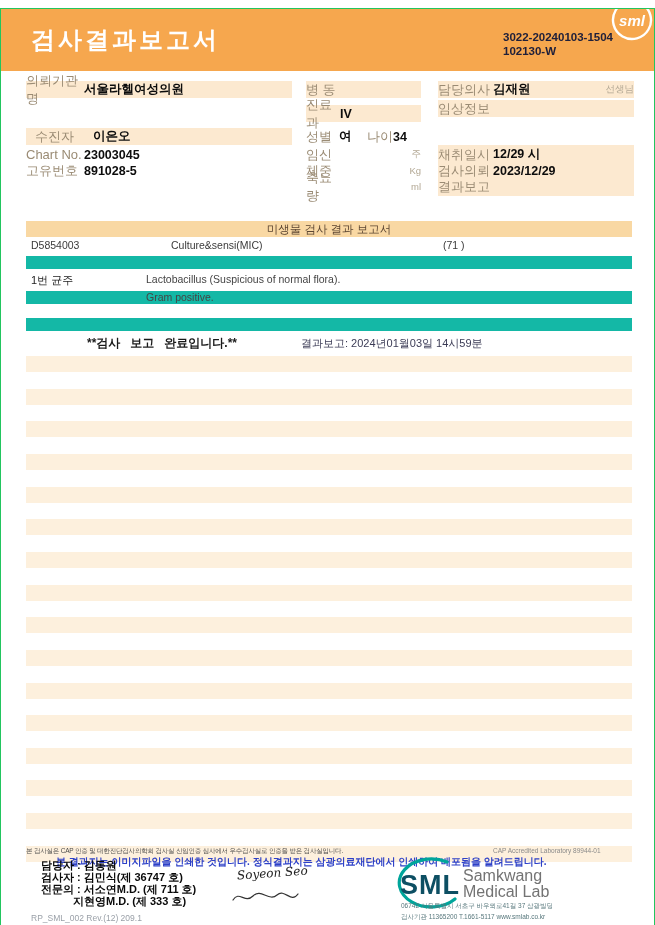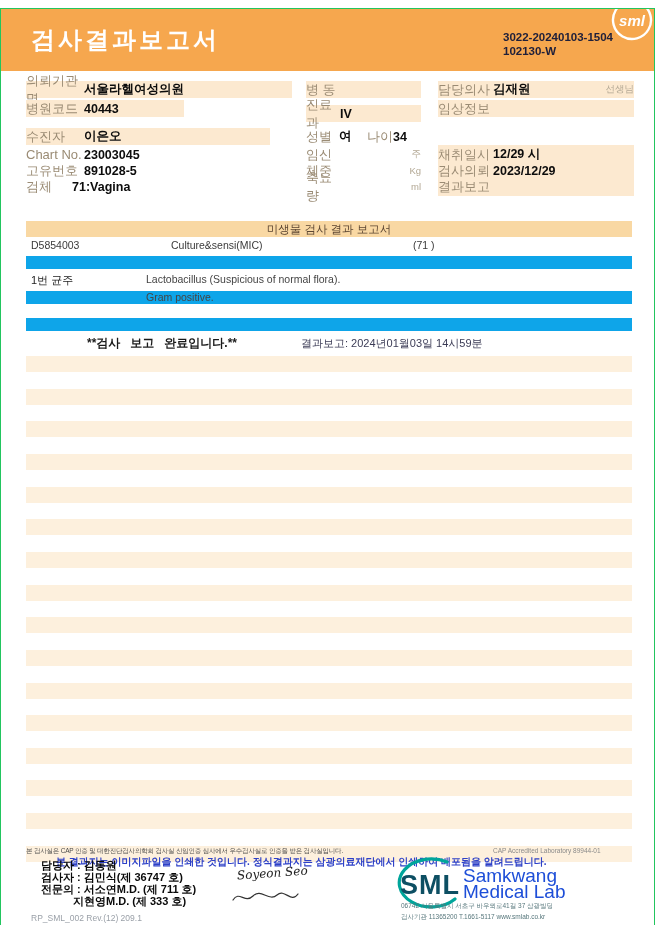--- a/index.html
+++ b/index.html
@@ -20,34 +20,34 @@
   .lbl { font-size:13px; color:#9a8b74; flex:0 0 auto; }
   .val { font-size:12.5px; font-weight:bold; color:#0c0c0c; white-space:pre; }
   .sfx { font-size:9.5px; color:#b3a894; margin-left:auto; }
   .lw58 { width:58px; } .lw46 { width:46px; } .lw34 { width:34px; } .lw55 { width:55px; }
   .bgblock { position:absolute; background:#fce9d0; }
   
   .band { position:absolute; left:25px; top:212px; width:606px; height:16px; background:#f9d8a3;
           display:flex; align-items:center; justify-content:center; font-size:11.5px; color:#5c4632; }
   .trow { position:absolute; left:25px; width:606px; height:16px; font-size:10.5px; color:#3a3a3a; }
   .trow span { position:absolute; top:1px; white-space:pre; }
-  .stripe-thin { position:absolute; left:25px; width:606px; height:13px; background:#0ea5e9; }
+  .stripe-thin { position:absolute; left:25px; width:606px; height:13px; background:#14b8a6; }
   .stripe { position:absolute; left:25px; width:606px; height:16px; background:#fdf0dd; }
   .msg { position:absolute; top:326px; height:17px; }
   
   .accred-ko { position:absolute; left:25px; top:838px; font-size:6.5px; color:#4a4a4a; letter-spacing:-0.2px; }
   .accred-en { position:absolute; left:492px; top:838px; font-size:6.5px; color:#8a8a8a; }
   .notice { position:absolute; left:55px; top:846px; font-size:10px; font-weight:bold; color:#2e41c7; }
   .staff { position:absolute; font-size:11px; font-weight:bold; color:#0a0a0a; }
   .sig-name { position:absolute; left:236px; top:857px; font-family:"DejaVu Serif", serif; font-style:italic;
               font-size:12px; color:#222; transform:rotate(-4deg); }
   .sig-scribble { position:absolute; left:228px; top:877px; }
   .sml-swoosh { position:absolute; left:390px; top:847px; }
   .sml-word { position:absolute; left:399px; top:861px; font-size:27px; font-weight:bold; color:#0d4f63; letter-spacing:1px; }
-  .sml-name { position:absolute; left:462px; top:859px; font-size:19px; color:#1d4ed8; line-height:16px; }
+  .sml-name { position:absolute; left:462px; top:859px; font-size:16px; color:#737373; line-height:16px; }
   .sml-addr1 { position:absolute; left:400px; top:893px; font-size:6.5px; color:#57777c; }
   .sml-addr2 { position:absolute; left:400px; top:904px; font-size:6.5px; color:#57777c; }
   .form-code { position:absolute; left:30px; top:904px; font-size:8.5px; color:#9aa0a8; }
 </style>
 </head>
 <body>
 
 <div class="page">
 
   <div class="hdr">
@@ -59,39 +59,31 @@
     <svg class="hdr-logo" viewBox="0 0 50 48">
       <circle cx="25" cy="24" r="19" fill="none" stroke="#ffffff" stroke-width="2.4" stroke-dasharray="104 16" transform="rotate(-60 25 24)"></circle>
       <text x="25" y="30" text-anchor="middle" font-size="15" font-style="italic" font-weight="bold" fill="#ffffff">sml</text>
     </svg>
   </div>
 
   <div class="frow peach" style="left:25px; top:72px; width:266px;">
     <span class="lbl lw58">의뢰기관명</span>
     <span class="val">서울라헬여성의원</span>
   </div>
-  <div class="frow peach" style="left:25px; top:91px; width:158px;">
-    <span class="lbl lw58">병원코드</span>
-    <span class="val">40443</span>
-  </div>
-  <div class="frow peach" style="left:25px; top:119px; width:244px;">
+  <div class="frow peach" style="left:25px; top:119px; width:266px;padding-left:9px;">
     <span class="lbl lw58">수진자</span>
     <span class="val">이은오</span>
   </div>
   <div class="frow" style="left:25px; top:137px; width:266px;">
     <span class="lbl lw58">Chart No.</span>
     <span class="val">23003045</span>
   </div>
   <div class="frow" style="left:25px; top:153px; width:266px;">
     <span class="lbl lw58">고유번호</span>
     <span class="val">891028-5</span>
-  </div>
-  <div class="frow" style="left:25px; top:169px; width:266px;">
-    <span class="lbl lw46">검체</span>
-    <span class="val">71:Vagina</span>
   </div>
 
   <div class="frow peach" style="left:305px; top:72px; width:115px;">
     <span class="lbl lw34">병  동</span>
     <span class="val"></span>
   </div>
   <div class="frow peach" style="left:305px; top:96px; width:115px;">
     <span class="lbl lw34">진료과</span>
     <span class="val">IV</span>
   </div>
@@ -137,21 +129,21 @@
     <span class="val"></span>
   </div>
 
   <div class="band">
     <span>미생물 검사 결과 보고서</span>
   </div>
 
   <div class="trow" style="top:229px;">
     <span style="left:5px;">D5854003</span>
     <span style="left:145px;">Culture&amp;sensi(MIC)</span>
-    <span style="left:387px;">(71 )</span>
+    <span style="left:417px;">(71 )</span>
   </div>
 
   <div class="stripe-thin" style="top:247px;"></div>
 
   <div class="trow" style="top:263px; height:18px;">
     <span style="left:5px; font-size:11px; color:#222;">1번 균주</span>
     <span style="left:120px; color:#444;">Lactobacillus (Suspicious of normal flora).</span>
   </div>
 
   <div class="stripe-thin" style="top:282px;">

